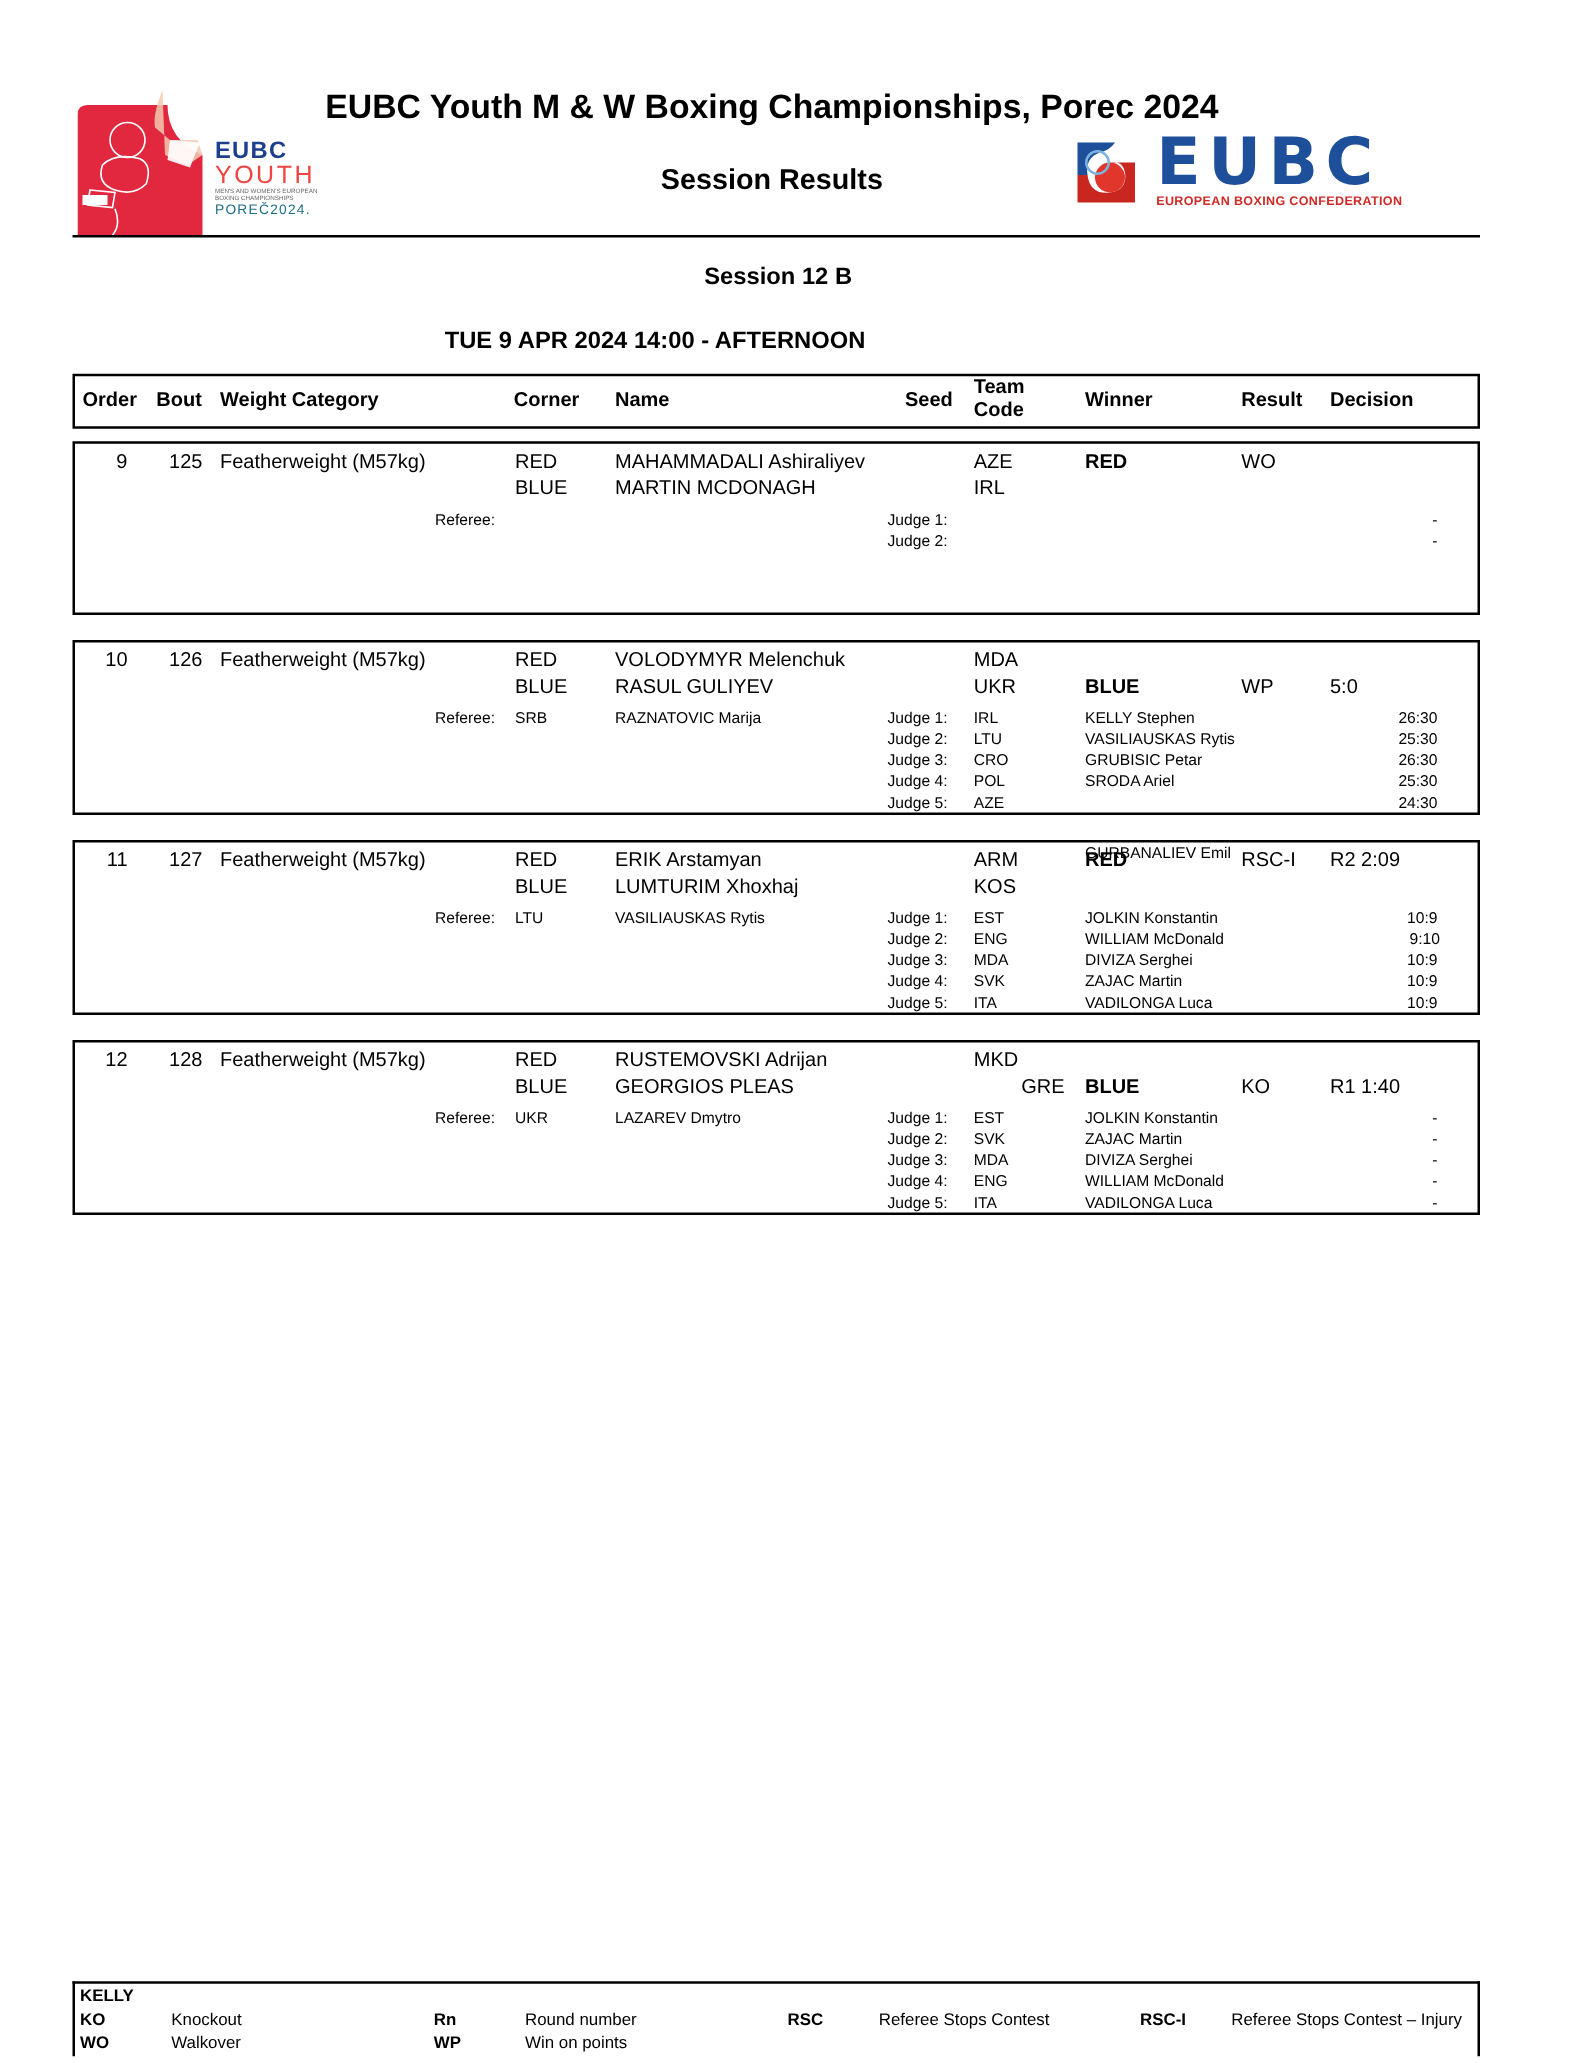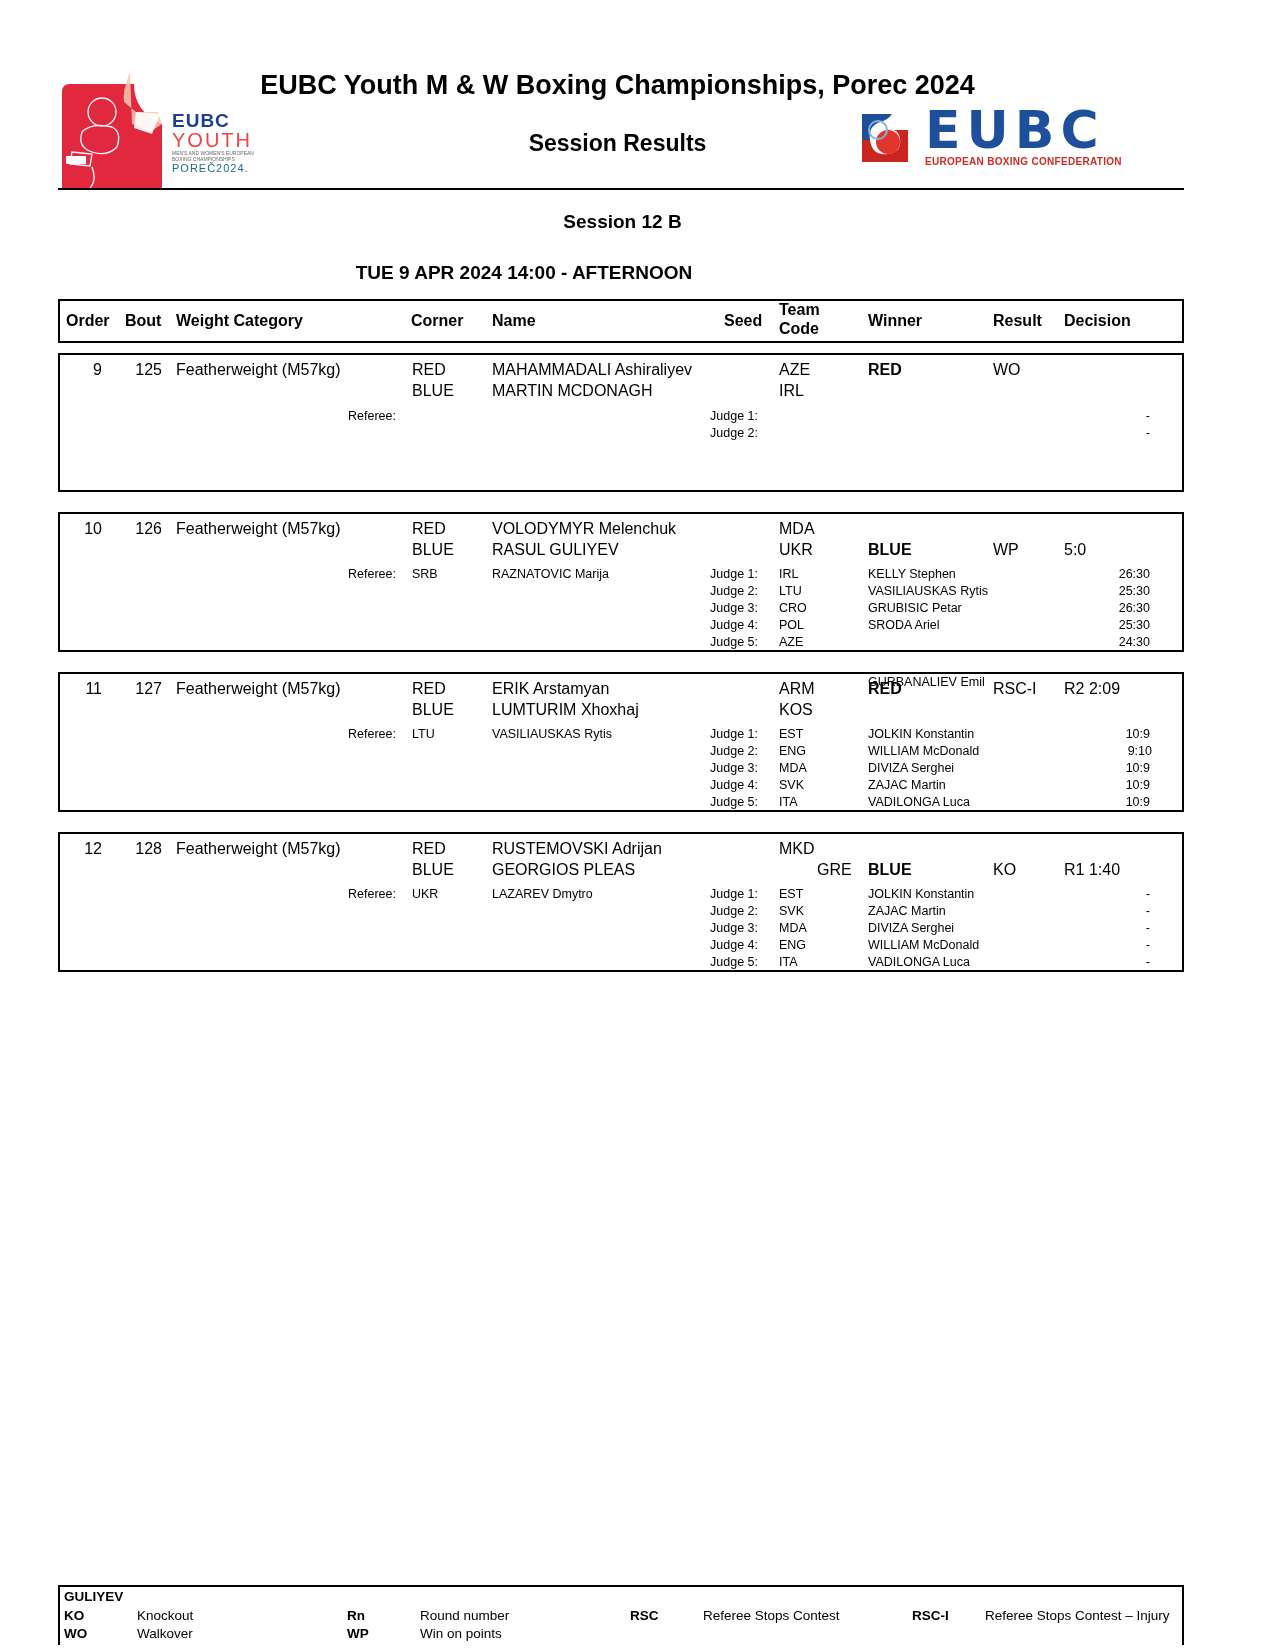--- a/index.html
+++ b/index.html
@@ -224,21 +224,21 @@
   <div class="small" style="left:719px; top:104px;">ENG</div>
   <div class="small" style="left:808px; top:104px;">WILLIAM McDonald</div>
   <div class="small right" style="left:1020px; width:70px; top:104px;">-</div>
   <div class="small right" style="left:600px; width:98px; top:121px;">Judge 5:</div>
   <div class="small" style="left:719px; top:121px;">ITA</div>
   <div class="small" style="left:808px; top:121px;">VADILONGA Luca</div>
   <div class="small right" style="left:1020px; width:70px; top:121px;">-</div>
 </div>
 
 <div class="abs legend">
-  <div class="lg bold" style="left:4px; top:2px;">GULIYEV</div>
+  <div class="lg bold" style="left:4px; top:2px;">KELLY</div>
   <div class="lg bold" style="left:4px; top:21px;">KO</div>
   <div class="lg" style="left:77px; top:21px;">Knockout</div>
   <div class="lg bold" style="left:4px; top:39px;">WO</div>
   <div class="lg" style="left:77px; top:39px;">Walkover</div>
   <div class="lg bold" style="left:287px; top:21px;">Rn</div>
   <div class="lg" style="left:360px; top:21px;">Round number</div>
   <div class="lg bold" style="left:287px; top:39px;">WP</div>
   <div class="lg" style="left:360px; top:39px;">Win on points</div>
   <div class="lg bold" style="left:570px; top:21px;">RSC</div>
   <div class="lg" style="left:643px; top:21px;">Referee Stops Contest</div>

